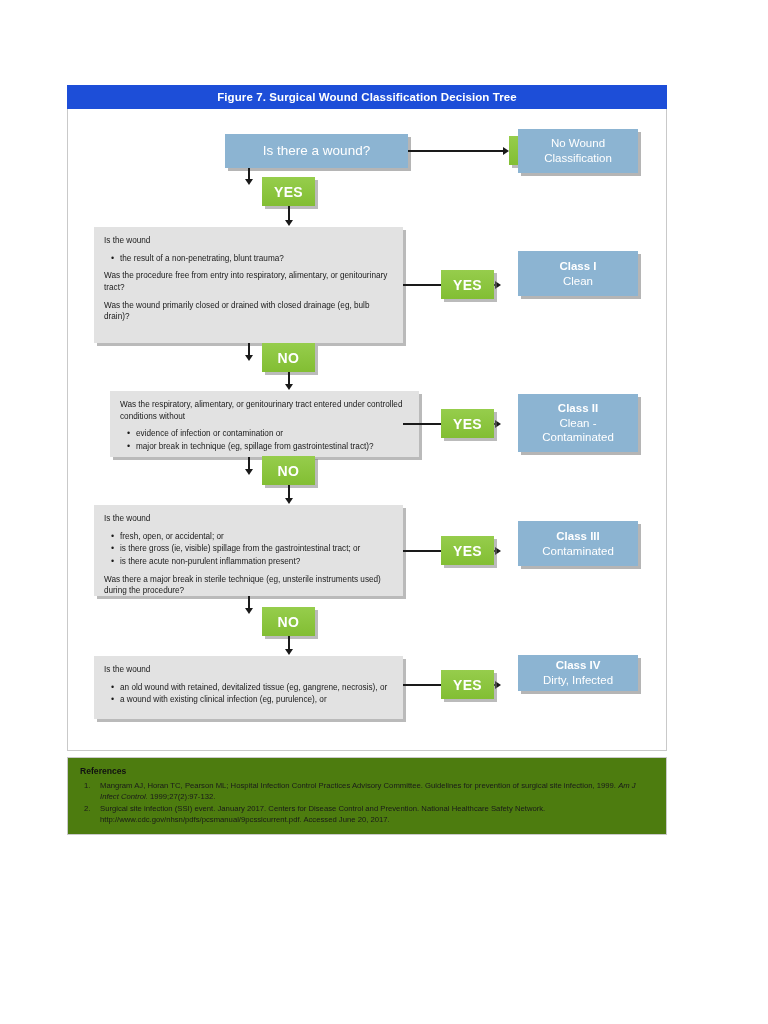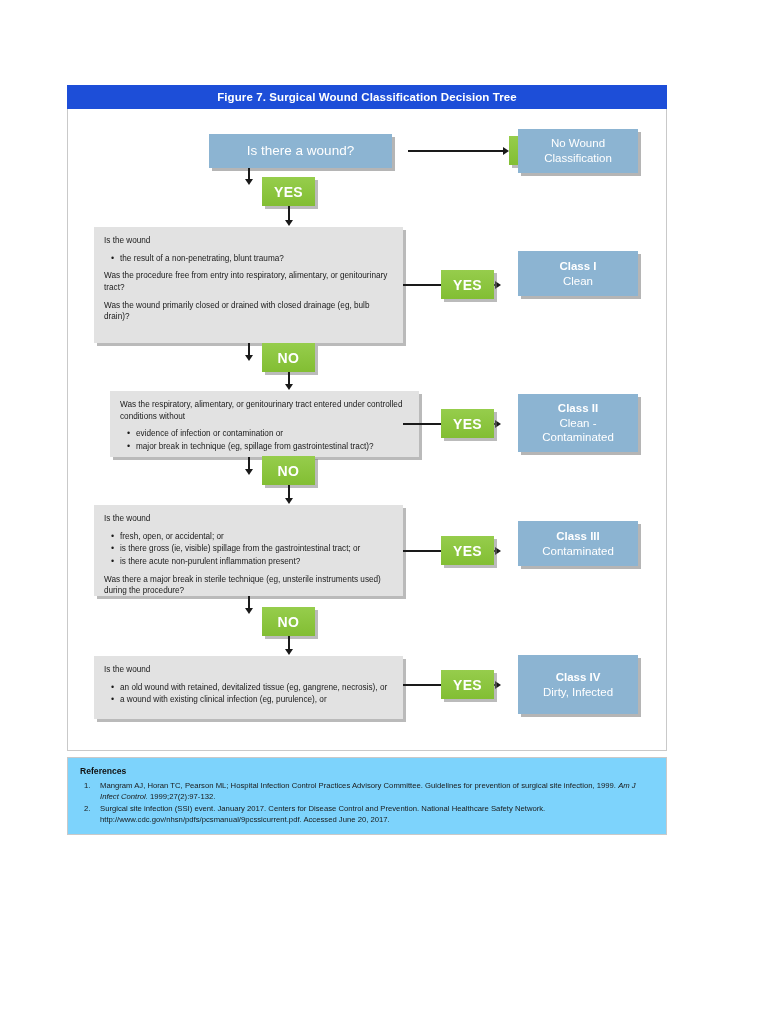--- a/index.html
+++ b/index.html
@@ -135,21 +135,21 @@
 
   
   #references-panel {
     position: absolute;
     left: 67px;
     top: 757px;
     width: 600px;
     height: 78px;
     box-sizing: border-box;
     border: 1px solid #c9c9c9;
-    background: #7dd3fc;
+    background: #4d7c0f;
     padding: 8px 12px 6px 12px;
   }
   #references-heading {
     font-size: 8.6px;
     font-weight: bold;
     color: #111111;
     margin-bottom: 4px;
   }
   .ref-item {
     display: flex;
@@ -166,21 +166,21 @@
 <body>
 
 <div id="figure-frame">
 
   <div id="figure-title-bar">
     <span class="title-text">Figure 7.  Surgical Wound Classification Decision Tree</span>
   </div>
 
   <div id="flow-canvas">
 
-    <div class="node blue-box" style="left:141px; top:24px; width:183px; height:34px;">
+    <div class="node blue-box" style="left:157px; top:24px; width:183px; height:34px;">
       <span class="bb-q">Is there a wound?</span>
     </div>
 
     <div class="conn conn-h" style="left:340px; top:40.2px; width:95px;"></div>
     <div class="arrow-right" style="left:435px; top:36.5px;"></div>
 
     <div class="node green-chip" style="left:441px; top:26px; width:53px; height:29px;">
       <span>NO</span>
     </div>
 
@@ -300,21 +300,21 @@
       </ul>
     </div>
 
     <div class="conn conn-h" style="left:335px; top:574.2px; width:92px;"></div>
     <div class="arrow-right" style="left:427px; top:570.5px;"></div>
 
     <div class="node green-chip" style="left:373px; top:560px; width:53px; height:29px;">
       <span>YES</span>
     </div>
 
-    <div class="node blue-box" style="left:450px; top:545px; width:120px; height:59px;">
+    <div class="node blue-box" style="left:450px; top:545px; width:120px; height:36px;">
       <span class="bb-strong">Class IV</span>
       <span class="bb-plain">Dirty, Infected</span>
     </div>
 
   </div>
 </div>
 
 <div id="references-panel">
   <div id="references-heading">References</div>
 

